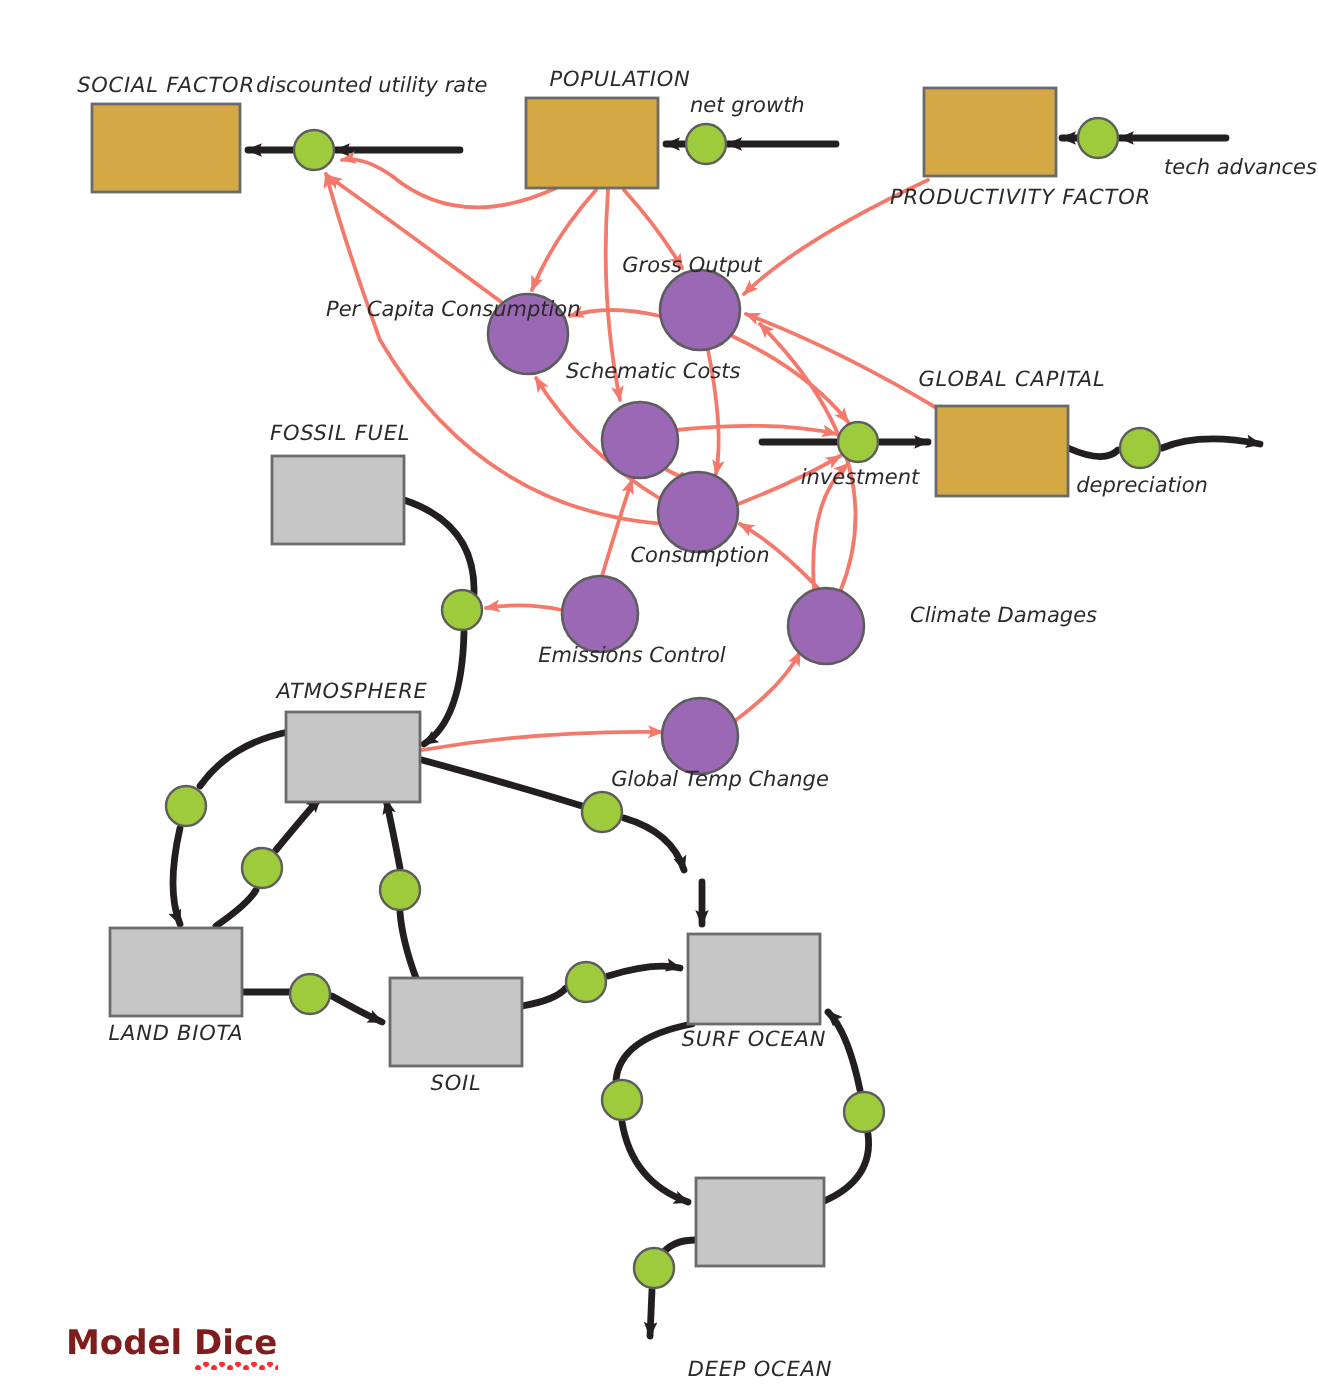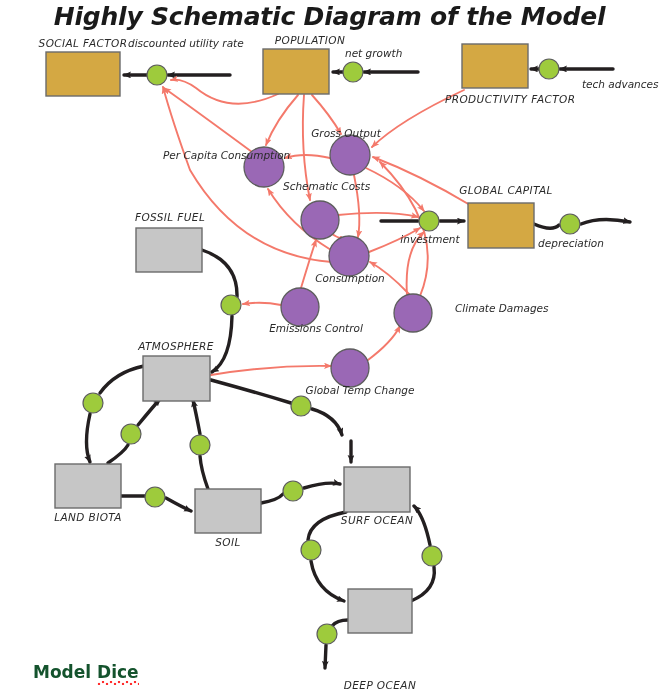--- a/index.html
+++ b/index.html
@@ -9,21 +9,21 @@
   svg#canvas{position:absolute;left:0;top:0;width:659px;height:698px;}
   .title{
     position:absolute;left:0;top:0;width:659px;text-align:center;
     font-family:"DejaVu Sans","Liberation Sans",sans-serif;
     font-weight:bold;font-style:italic;font-size:25px;color:#1a1a1a;
     letter-spacing:-0.2px;top:2px;
   }
   .caption{
     position:absolute;left:33px;top:662px;
     font-family:"DejaVu Sans","Liberation Sans",sans-serif;
-    font-weight:bold;font-size:17px;color:#14532d;
+    font-weight:bold;font-size:17px;color:#7f1d1d;
   }
   .caption .sp{border-bottom:0;position:relative;}
   .caption .sp::after{
     content:"";position:absolute;left:0;right:0;bottom:-3px;height:4px;
     background-image:
       radial-gradient(circle at 2px 3px, #ff2d2d 1.3px, transparent 1.6px),
       radial-gradient(circle at 6px 1px, #ff2d2d 1.3px, transparent 1.6px);
     background-size:8px 4px;background-repeat:repeat-x;
   }
   .lbl{
@@ -34,21 +34,20 @@
   .lbl.caps{font-size:10.5px;letter-spacing:0.4px;}
   .lbl.low{font-size:10.5px;}
   .lbl.ctr{text-align:center;}
   .lbl.rt{text-align:center;}
 </style>
 </head>
 <body>
 
 <div id="stage">
 
-  <div class="title">Highly Schematic Diagram of the Model</div>
 
   <svg id="canvas" viewBox="0 0 659 698">
     <defs>
       <marker id="blkArrow" markerWidth="9" markerHeight="9" refX="7" refY="3.4" orient="auto" markerUnits="userSpaceOnUse">
         <path d="M0,0 L8,3.4 L0,6.8 L1.6,3.4 Z" fill="#231f20"></path>
       </marker>
       <marker id="redArrow" markerWidth="9" markerHeight="9" refX="7" refY="3.2" orient="auto" markerUnits="userSpaceOnUse">
         <path d="M0,0 L8,3.2 L0,6.4 L1.8,3.2 Z" fill="#f4796b"></path>
       </marker>
     </defs>

